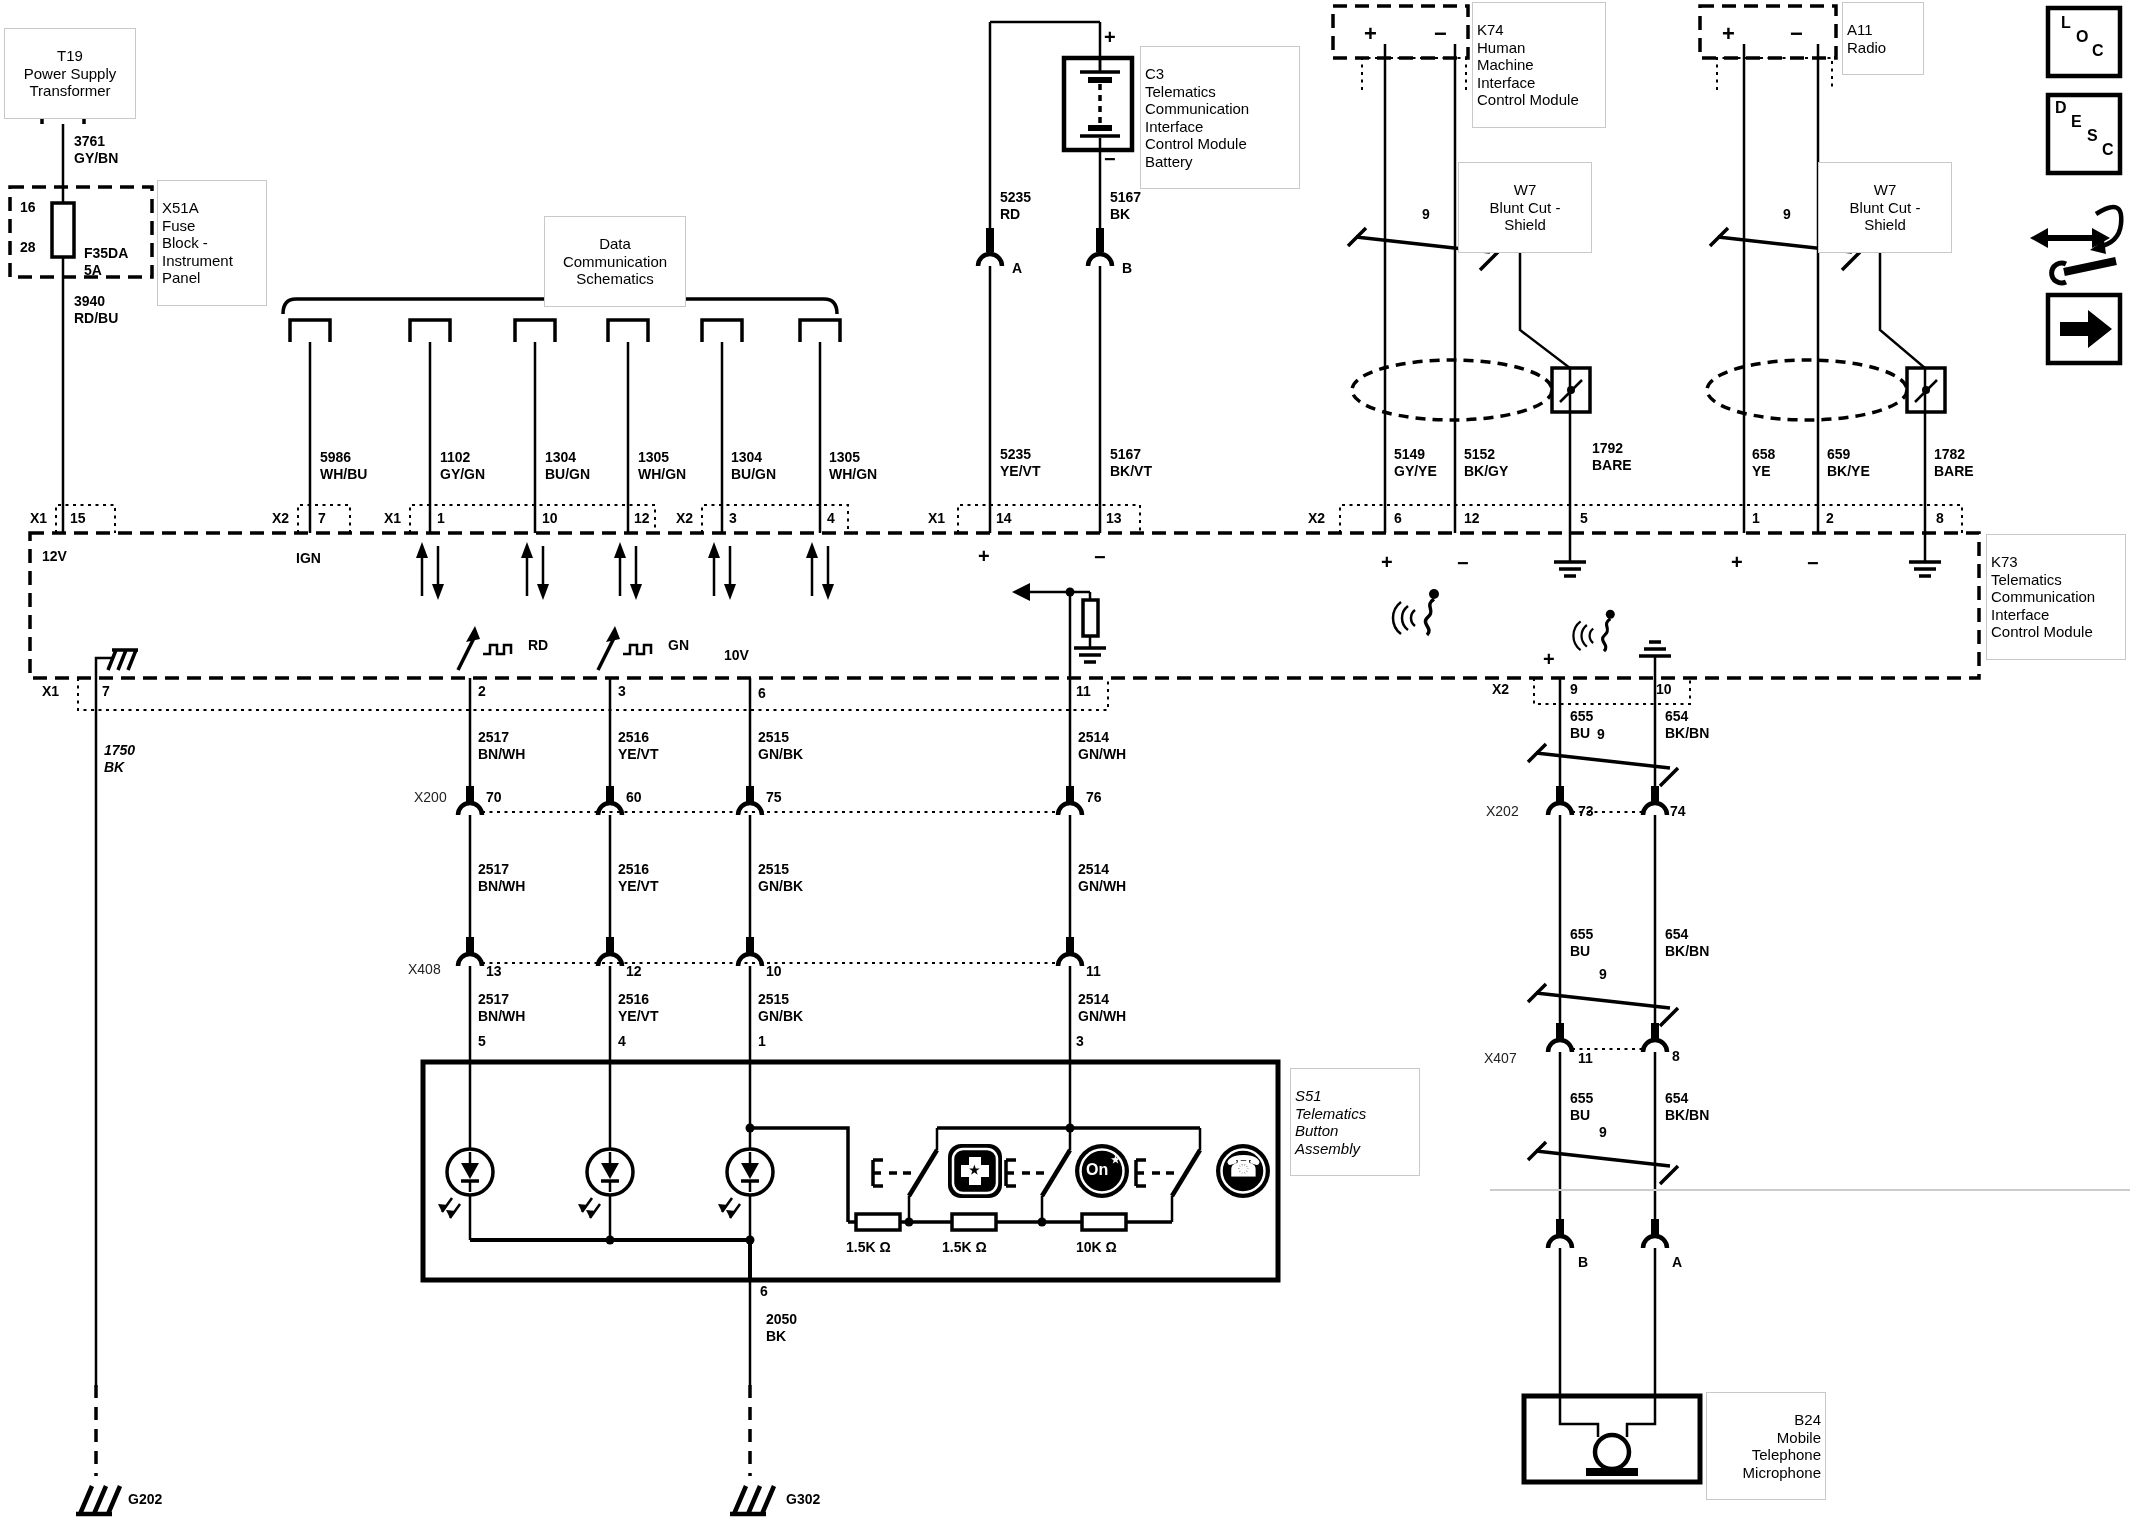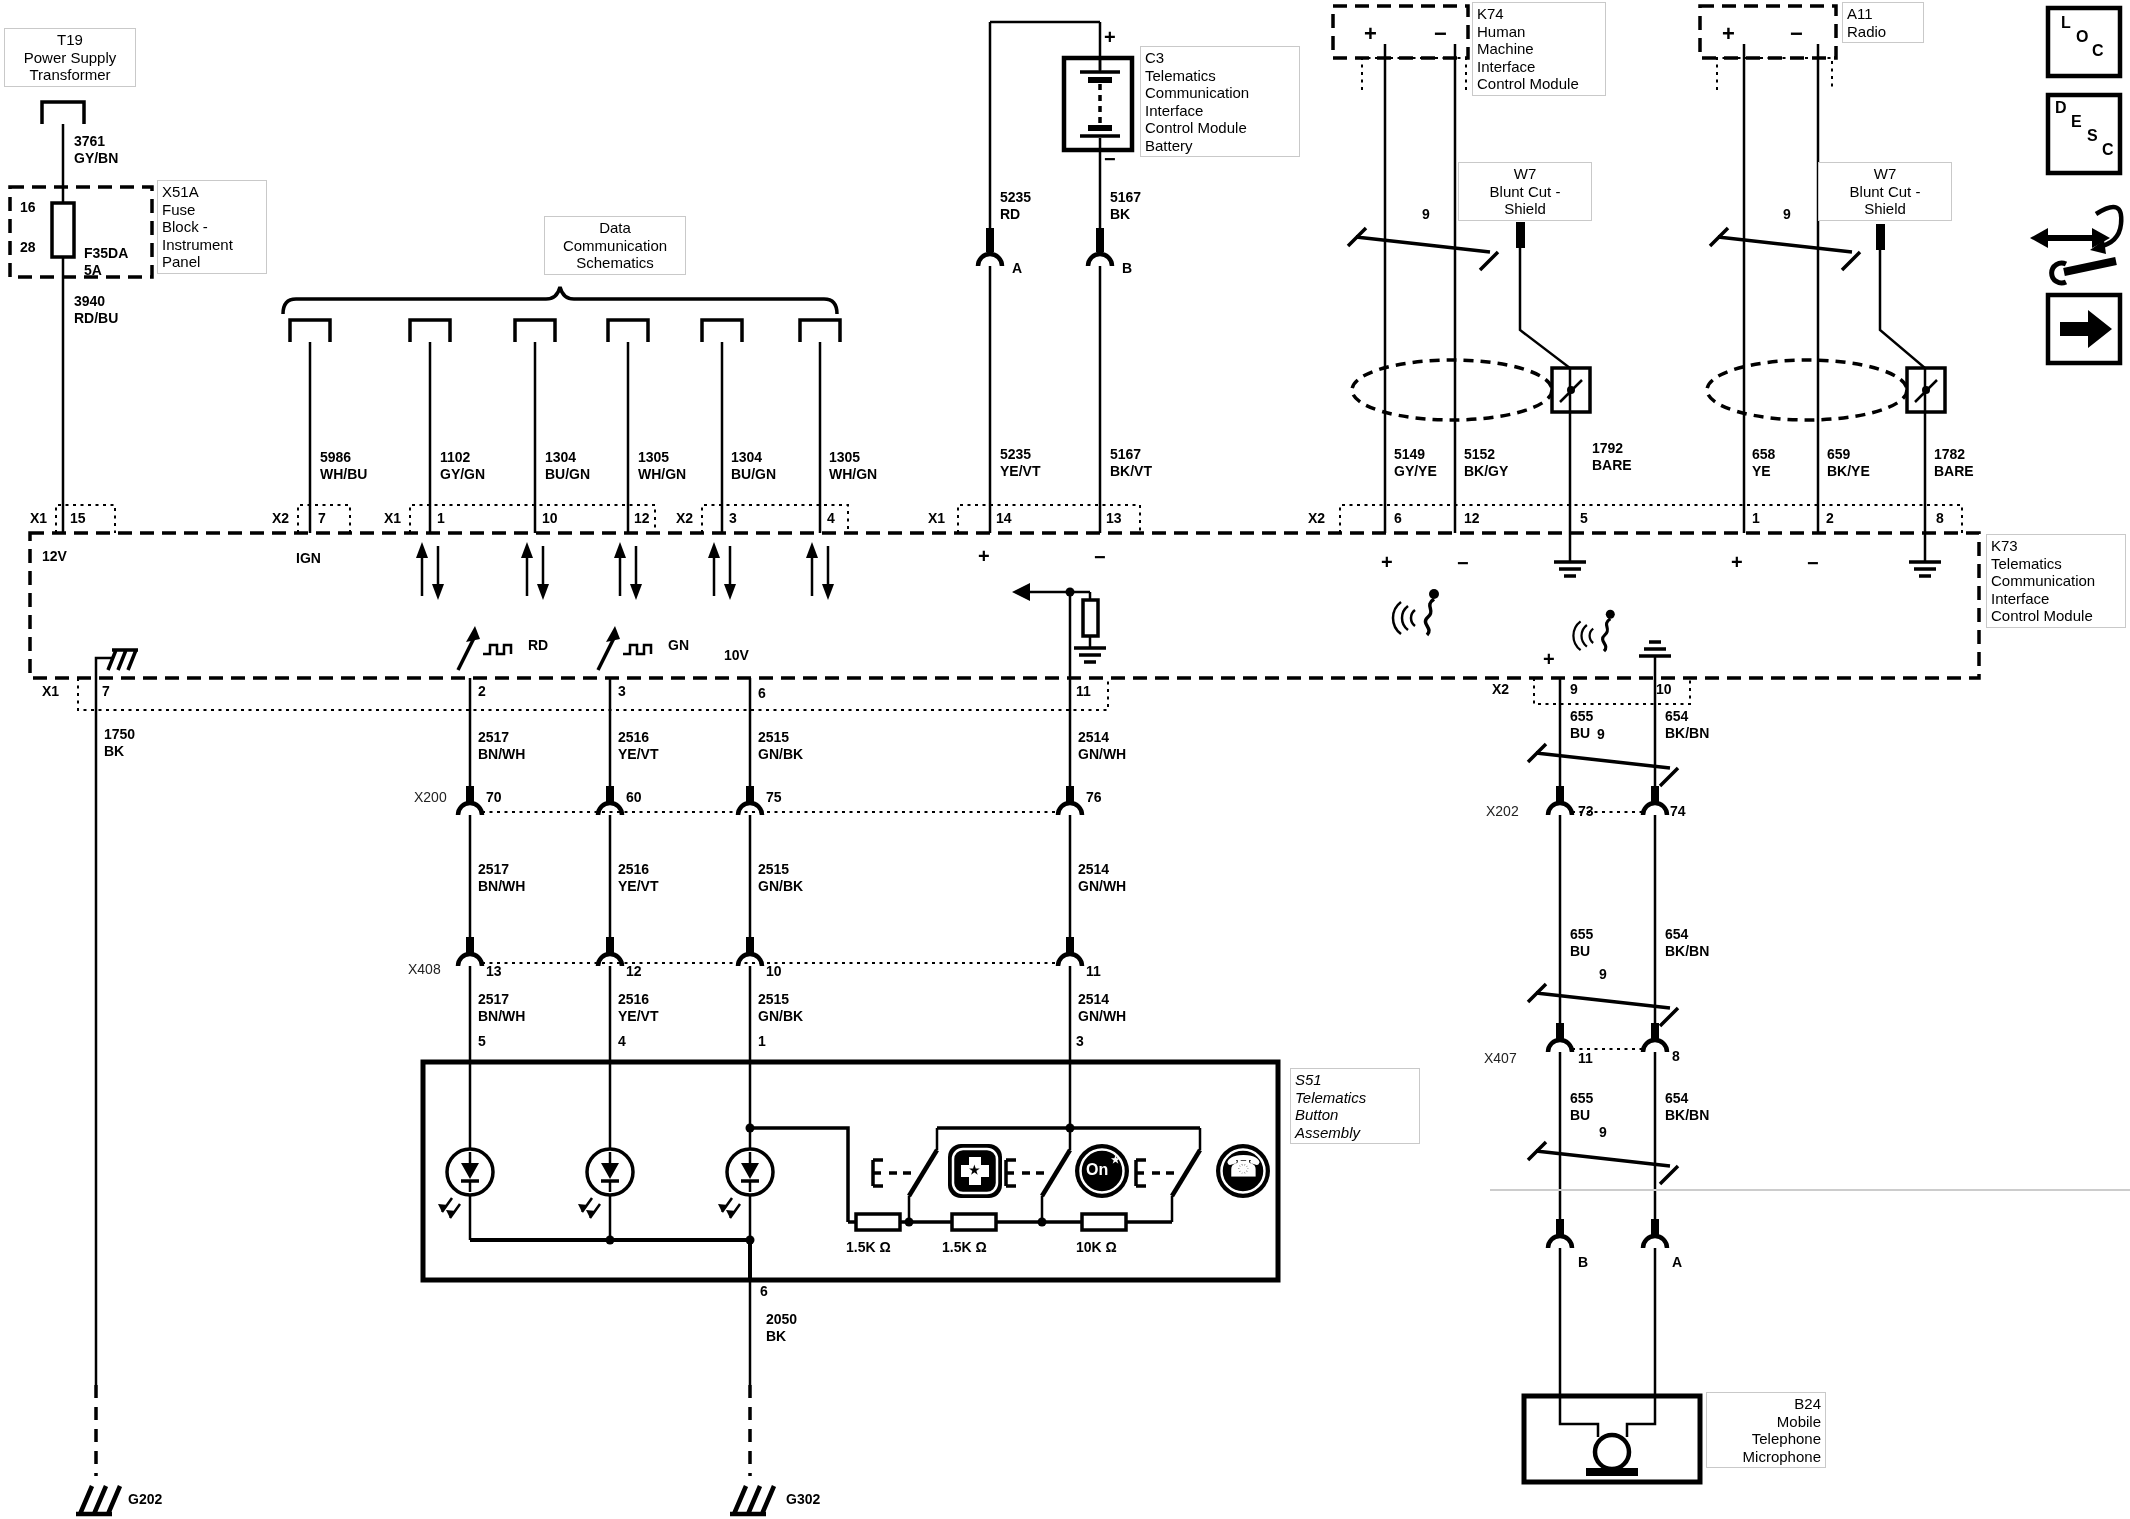--- a/index.html
+++ b/index.html
@@ -2,21 +2,21 @@
 <html><head>
 <meta charset="utf-8">
 <style>
   html,body{margin:0;padding:0;background:#fff}
   #stage{position:relative;width:2130px;height:1519px;background:#fff;overflow:hidden;
          font-family:"Liberation Sans",sans-serif;color:#000}
   #linework{position:absolute;left:0;top:0}
   .lbl{position:absolute;font-weight:bold;font-size:14px;line-height:17px;white-space:pre-line}
   .lbl.reg{font-weight:normal;color:#222}
   .callout{position:absolute;font-size:15px;line-height:17.5px;border:1.5px solid #c9c9c9;
-           padding:2px 4px;background:#fff}
+           padding:18px 4px;background:#fff}
   .callout.center{text-align:center}
   svg .s2{stroke:#000;stroke-width:2.5;fill:none}
   svg .s3{stroke:#000;stroke-width:3.5;fill:none}
   svg .s4{stroke:#000;stroke-width:4.5;fill:none}
   svg .s5{stroke:#000;stroke-width:5;fill:none}
   svg .f{fill:#000;stroke:none}
   svg .wh{fill:#fff}
   svg .dA{stroke-dasharray:14,8}
   svg .dB{stroke-dasharray:3,4.5;stroke-width:2}
   svg .dC{stroke-dasharray:10,7}
@@ -418,21 +418,21 @@
     <div class="lbl" style="left: 668px; top: 637px;">GN</div>
     <div class="lbl" style="left: 42px; top: 683px;">X1</div>
     <div class="lbl" style="left: 102px; top: 683px;">7</div>
     <div class="lbl" style="left: 478px; top: 683px;">2</div>
     <div class="lbl" style="left: 618px; top: 683px;">3</div>
     <div class="lbl" style="left: 758px; top: 685px;">6</div>
     <div class="lbl" style="left: 1076px; top: 683px;">11</div>
     <div class="lbl" style="left: 1492px; top: 681px;">X2</div>
     <div class="lbl" style="left: 1570px; top: 681px;">9</div>
     <div class="lbl" style="left: 1656px; top: 681px;">10</div>
-    <div class="lbl" style="left: 104px; top: 726px;">1750
+    <div class="lbl" style="left: 104px; top: 742px; font-style: italic;">1750
 BK</div>
     <div class="lbl" style="left: 478px; top: 729px;">2517
 BN/WH</div>
     <div class="lbl" style="left: 618px; top: 729px;">2516
 YE/VT</div>
     <div class="lbl" style="left: 758px; top: 729px;">2515
 GN/BK</div>
     <div class="lbl" style="left: 1078px; top: 729px;">2514
 GN/WH</div>
     <div class="lbl reg" style="left: 414px; top: 789px;">X200</div>

